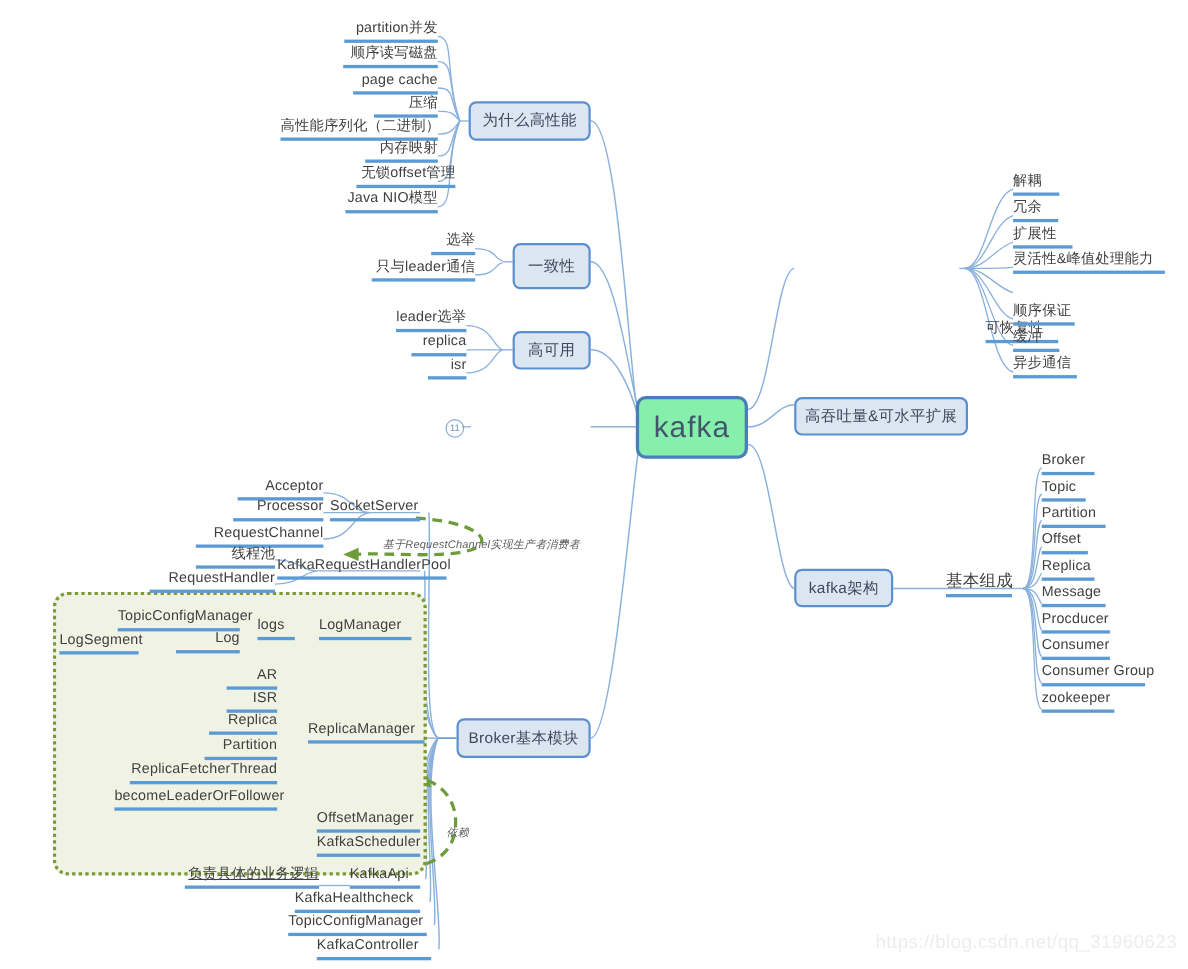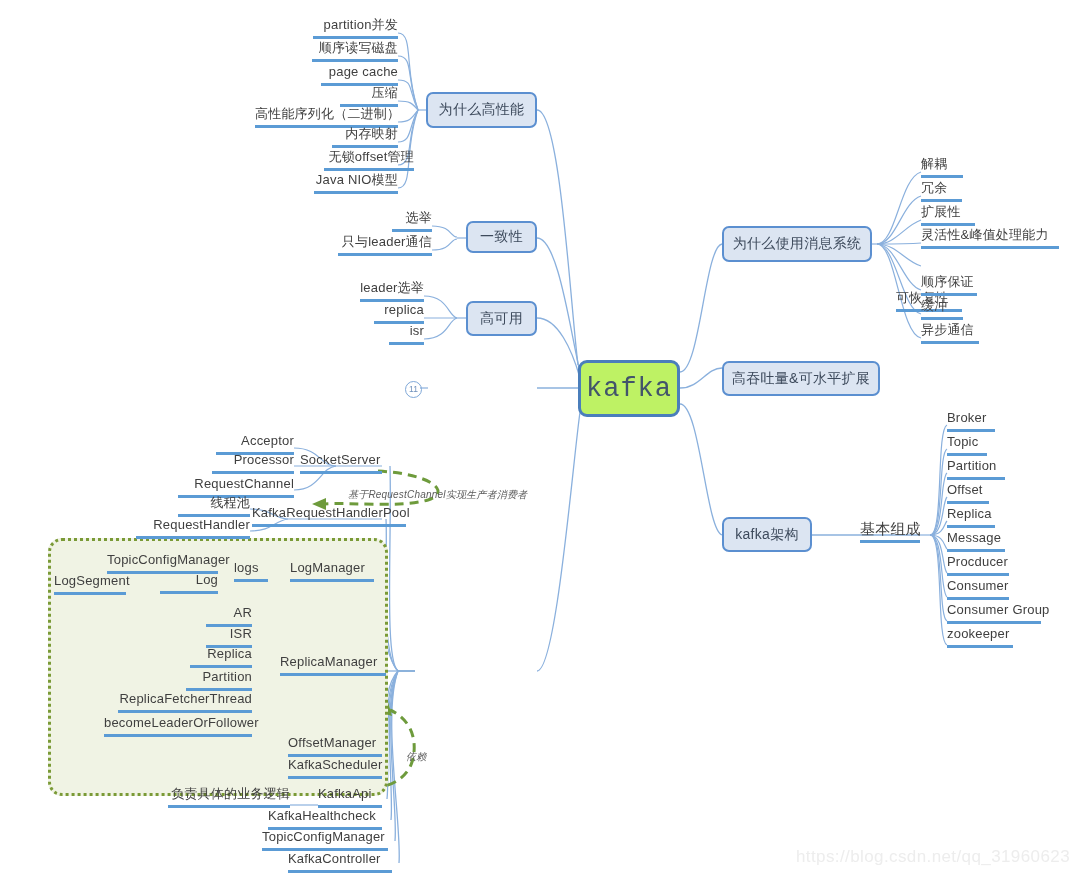--- a/index.html
+++ b/index.html
@@ -18,27 +18,26 @@
     background:#dce5f2;
     border:2px solid #5b8fd0;
     border-radius:7px;
     display:flex;align-items:center;justify-content:center;
     color:#3d4a5c;
     font-size:14px;
     white-space:nowrap;
     letter-spacing:.3px;
   }
   .boxnode.center{
-    background:#bef264;
+    background:#86efac;
     border:3px solid #4a7ebb;
     border-radius:9px;
     font-size:27px;
     color:#42546b;
     letter-spacing:1px;
-    font-family:Liberation Mono, monospace;
   }
 
   
   .leaf{
     position:absolute;
     white-space:nowrap;
     font-size:13px;
     color:#3f3f3f;
     padding-bottom:4px;
     border-bottom:3px solid #5b9bd5;
@@ -210,35 +209,34 @@
 
   <div class="leaf r" style="left:313px;top:17px;width:85px;">partition并发</div>
   <div class="leaf r" style="left:312px;top:40px;width:86px;">顺序读写磁盘</div>
   <div class="leaf r" style="left:321px;top:64px;width:77px;">page cache</div>
   <div class="leaf r" style="left:340px;top:85px;width:58px;">压缩</div>
   <div class="leaf r" style="left:255px;top:106px;width:143px;text-align:center;">高性能序列化（二进制）</div>
   <div class="leaf r" style="left:332px;top:126px;width:66px;">内存映射</div>
   <div class="leaf r" style="left:308px;top:149px;width:90px;margin-left:16px;">无锁offset管理</div>
   <div class="leaf r" style="left:314px;top:172px;width:84px;">Java NIO模型</div>
 
-  <div class="boxnode" style="left:466px;top:221px;width:71px;height:32px;">一致性</div>
+  <div class="boxnode" style="left:466px;top:221px;width:71px;height:42px;">一致性</div>
   <div class="leaf r" style="left:392px;top:210px;width:40px;">选举</div>
   <div class="leaf r" style="left:338px;top:234px;width:94px;">只与leader通信</div>
 
   <div class="boxnode" style="left:466px;top:301px;width:71px;height:35px;">高可用</div>
   <div class="leaf r" style="left:360px;top:280px;width:64px;">leader选举</div>
   <div class="leaf r" style="left:374px;top:302px;width:50px;">replica</div>
   <div class="leaf r" style="left:389px;top:323px;width:35px;">isr</div>
 
   <div class="badge" style="left:405px;top:381px;">11</div>
   <svg class="wires" viewBox="0 0 1080 881">
     <path d="M420,388 L428,388" stroke="#8ab0dd" stroke-width="1.2" fill="none"></path>
   </svg>
 
-  <div class="boxnode" style="left:722px;top:226px;width:150px;height:36px;">为什么使用消息系统</div>
 
   <div class="leaf l" style="left:921px;top:156px;width:42px;">解耦</div>
   <div class="leaf l" style="left:921px;top:180px;width:41px;">冗余</div>
   <div class="leaf l" style="left:921px;top:204px;width:54px;">扩展性</div>
   <div class="leaf l" style="left:921px;top:227px;width:138px;">灵活性&amp;峰值处理能力</div>
   <div class="leaf l" style="left:896px;top:250px;width:66px;margin-top:40px;">可恢复性</div>
   <div class="leaf l" style="left:921px;top:274px;width:56px;">顺序保证</div>
   <div class="leaf l" style="left:921px;top:298px;width:42px;">缓冲</div>
   <div class="leaf l" style="left:921px;top:322px;width:58px;">异步通信</div>
 
@@ -251,20 +249,21 @@
   <div class="leaf l" style="left:947px;top:434px;width:40px;">Topic</div>
   <div class="leaf l" style="left:947px;top:458px;width:58px;">Partition</div>
   <div class="leaf l" style="left:947px;top:482px;width:42px;">Offset</div>
   <div class="leaf l" style="left:947px;top:506px;width:48px;">Replica</div>
   <div class="leaf l" style="left:947px;top:530px;width:58px;">Message</div>
   <div class="leaf l" style="left:947px;top:554px;width:62px;">Procducer</div>
   <div class="leaf l" style="left:947px;top:578px;width:62px;">Consumer</div>
   <div class="leaf l" style="left:947px;top:602px;width:94px;">Consumer Group</div>
   <div class="leaf l" style="left:947px;top:626px;width:66px;">zookeeper</div>
 
+  <div class="boxnode" style="left:415px;top:653px;width:122px;height:36px;">Broker基本模块</div>
 
   <div class="leaf l" style="left:300px;top:452px;width:82px;">SocketServer</div>
   <div class="leaf r" style="left:216px;top:433px;width:78px;">Acceptor</div>
   <div class="leaf r" style="left:212px;top:452px;width:82px;">Processor</div>
   <div class="leaf r" style="left:178px;top:476px;width:116px;">RequestChannel</div>
 
   <div class="leaf l" style="left:252px;top:505px;width:154px;">KafkaRequestHandlerPool</div>
   <div class="leaf r" style="left:178px;top:495px;width:72px;">线程池</div>
   <div class="leaf r" style="left:136px;top:517px;width:114px;">RequestHandler</div>
 
@@ -279,21 +278,21 @@
   <div class="leaf r" style="left:206px;top:626px;width:46px;">ISR</div>
   <div class="leaf r" style="left:190px;top:646px;width:62px;">Replica</div>
   <div class="leaf r" style="left:186px;top:669px;width:66px;">Partition</div>
   <div class="leaf r" style="left:118px;top:691px;width:134px;">ReplicaFetcherThread</div>
   <div class="leaf r" style="left:104px;top:715px;width:148px;">becomeLeaderOrFollower</div>
 
   <div class="leaf l" style="left:288px;top:735px;width:94px;">OffsetManager</div>
   <div class="leaf l" style="left:288px;top:757px;width:94px;">KafkaScheduler</div>
 
   <div class="leaf l" style="left:318px;top:786px;width:64px;">KafkaApi</div>
-  <div class="leaf r" style="left:168px;top:786px;width:122px;">负责具体的业务逻辑</div>
+  <div class="leaf r" style="left:168px;top:786px;width:122px;text-decoration:underline;">负责具体的业务逻辑</div>
 
   <div class="leaf l" style="left:268px;top:808px;width:114px;">KafkaHealthcheck</div>
   <div class="leaf l" style="left:262px;top:829px;width:126px;">TopicConfigManager</div>
   <div class="leaf l" style="left:288px;top:851px;width:104px;">KafkaController</div>
 
   <div class="annot" style="left:348px;top:488px;">基于RequestChannel实现生产者消费者</div>
   <div class="annot" style="left:406px;top:750px;">依赖</div>
 
   <div class="watermark">https://blog.csdn.net/qq_31960623</div>
 

